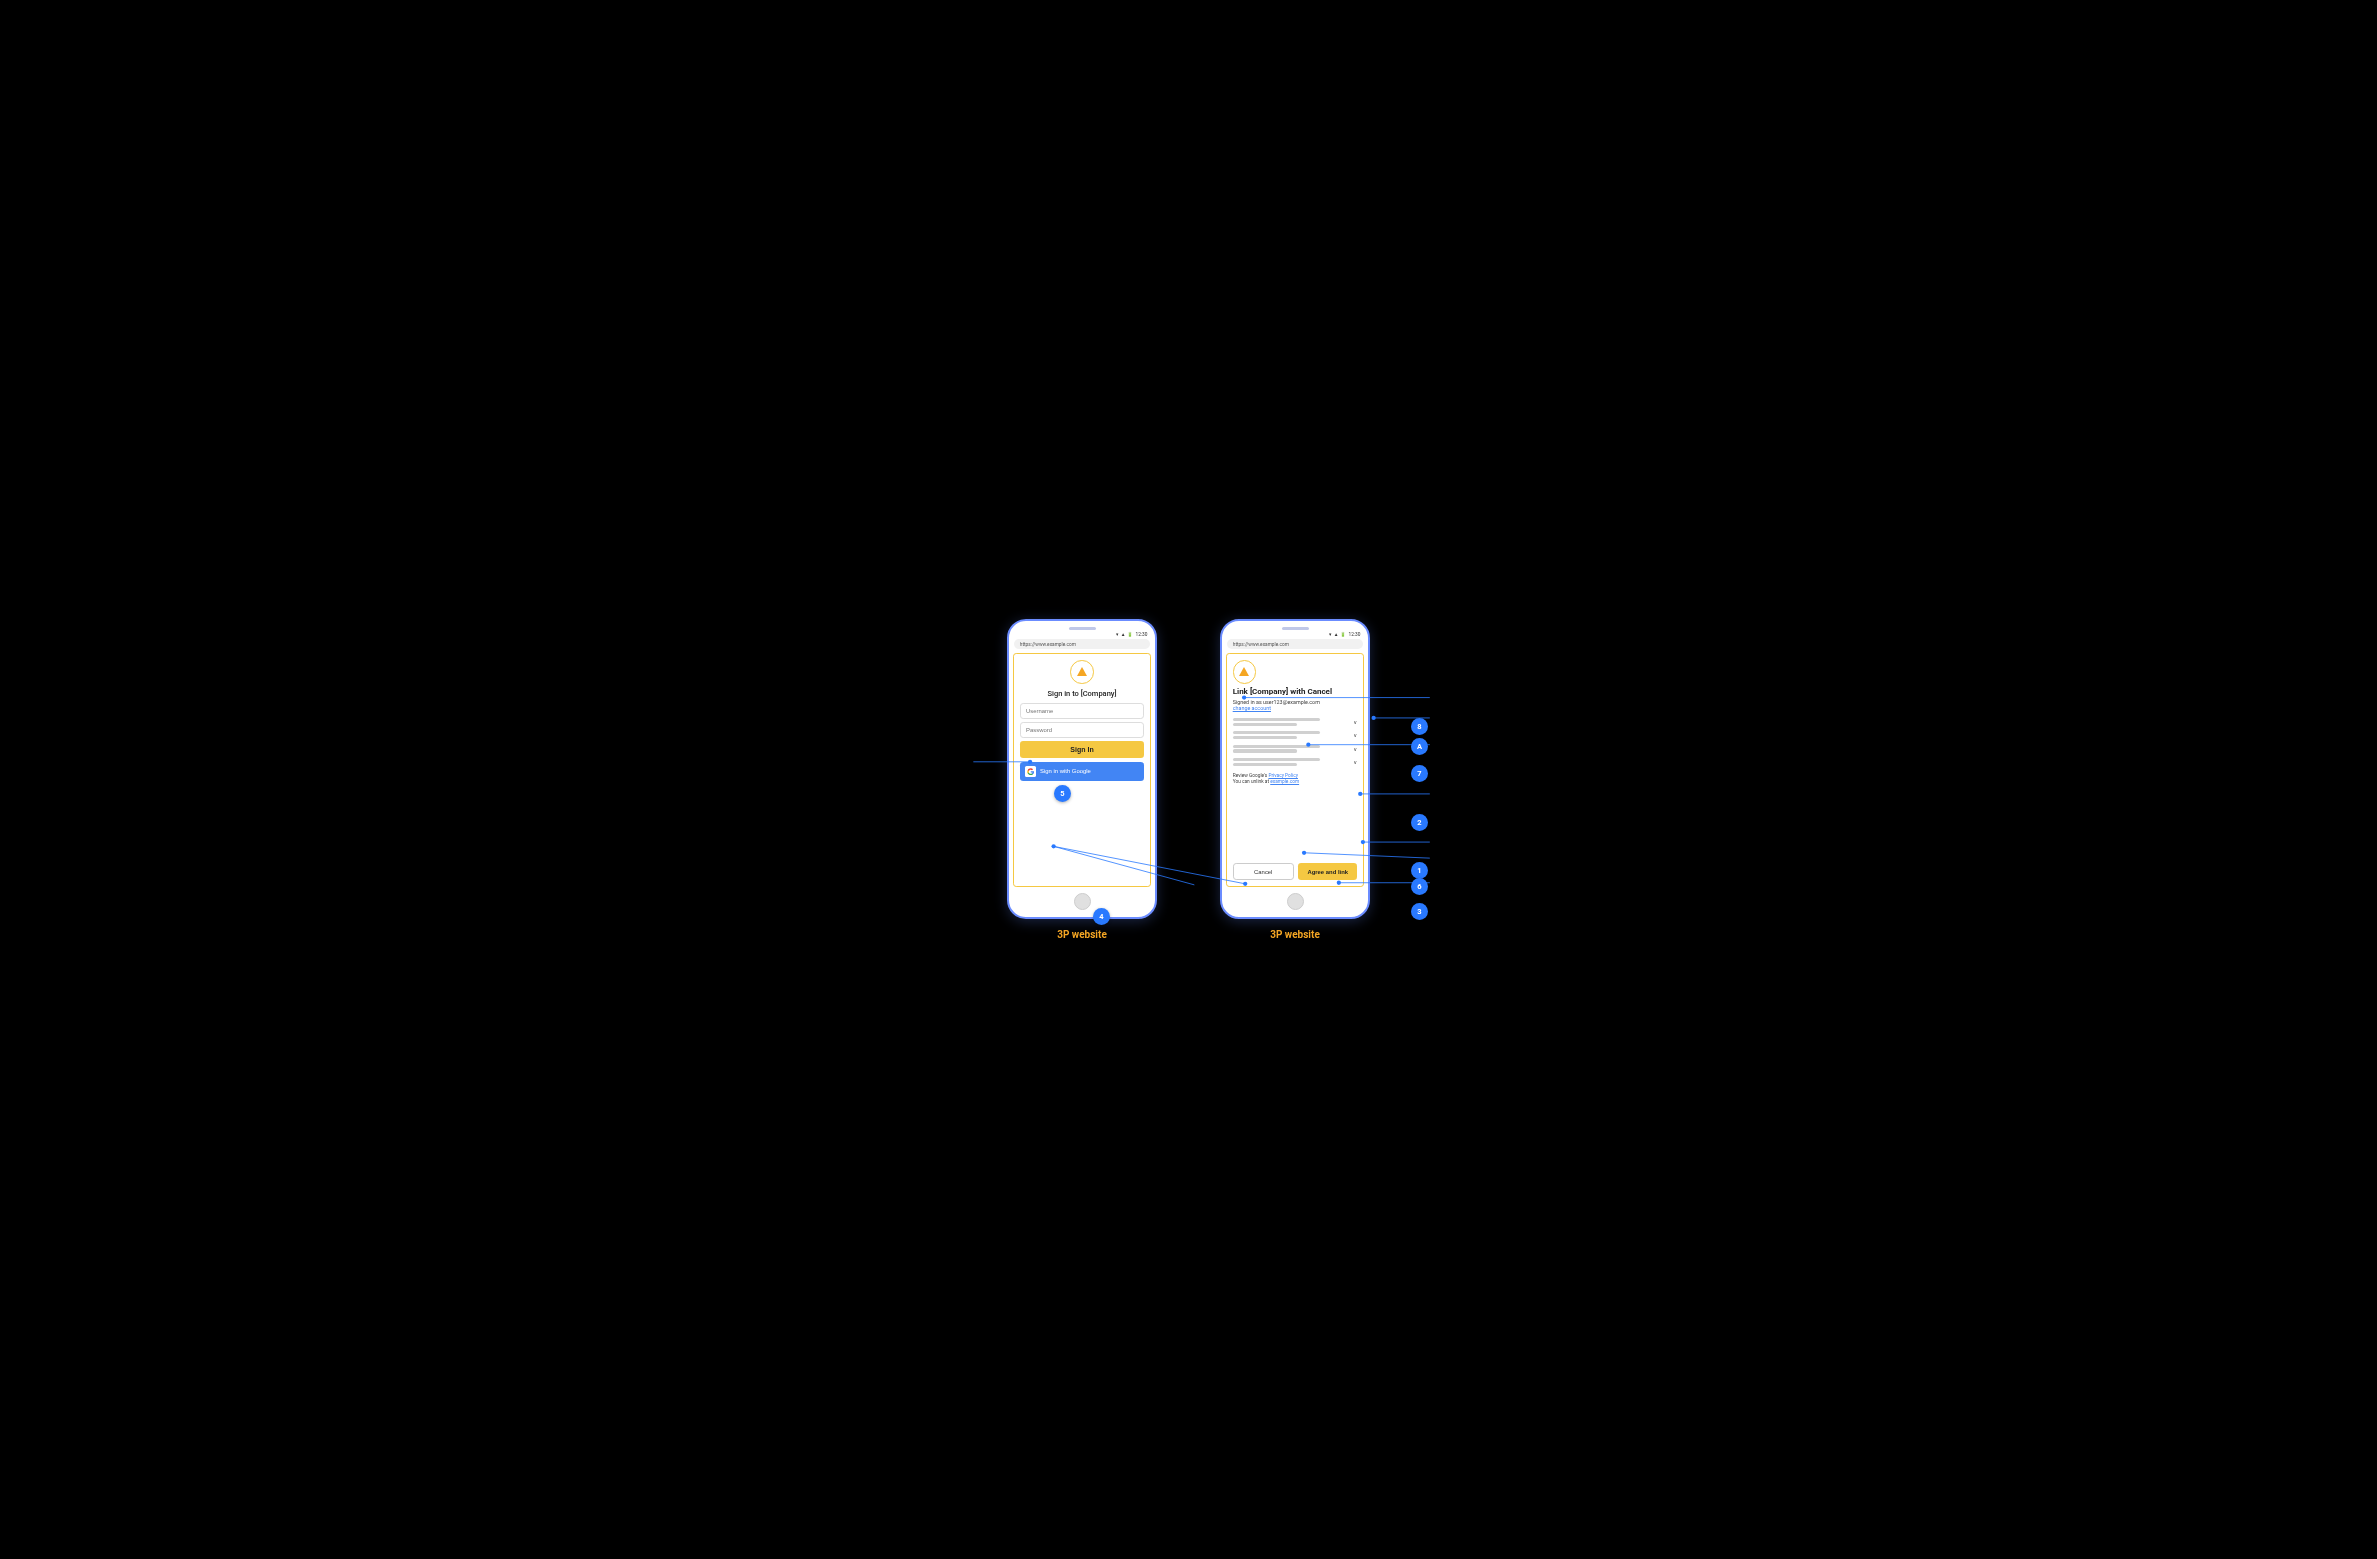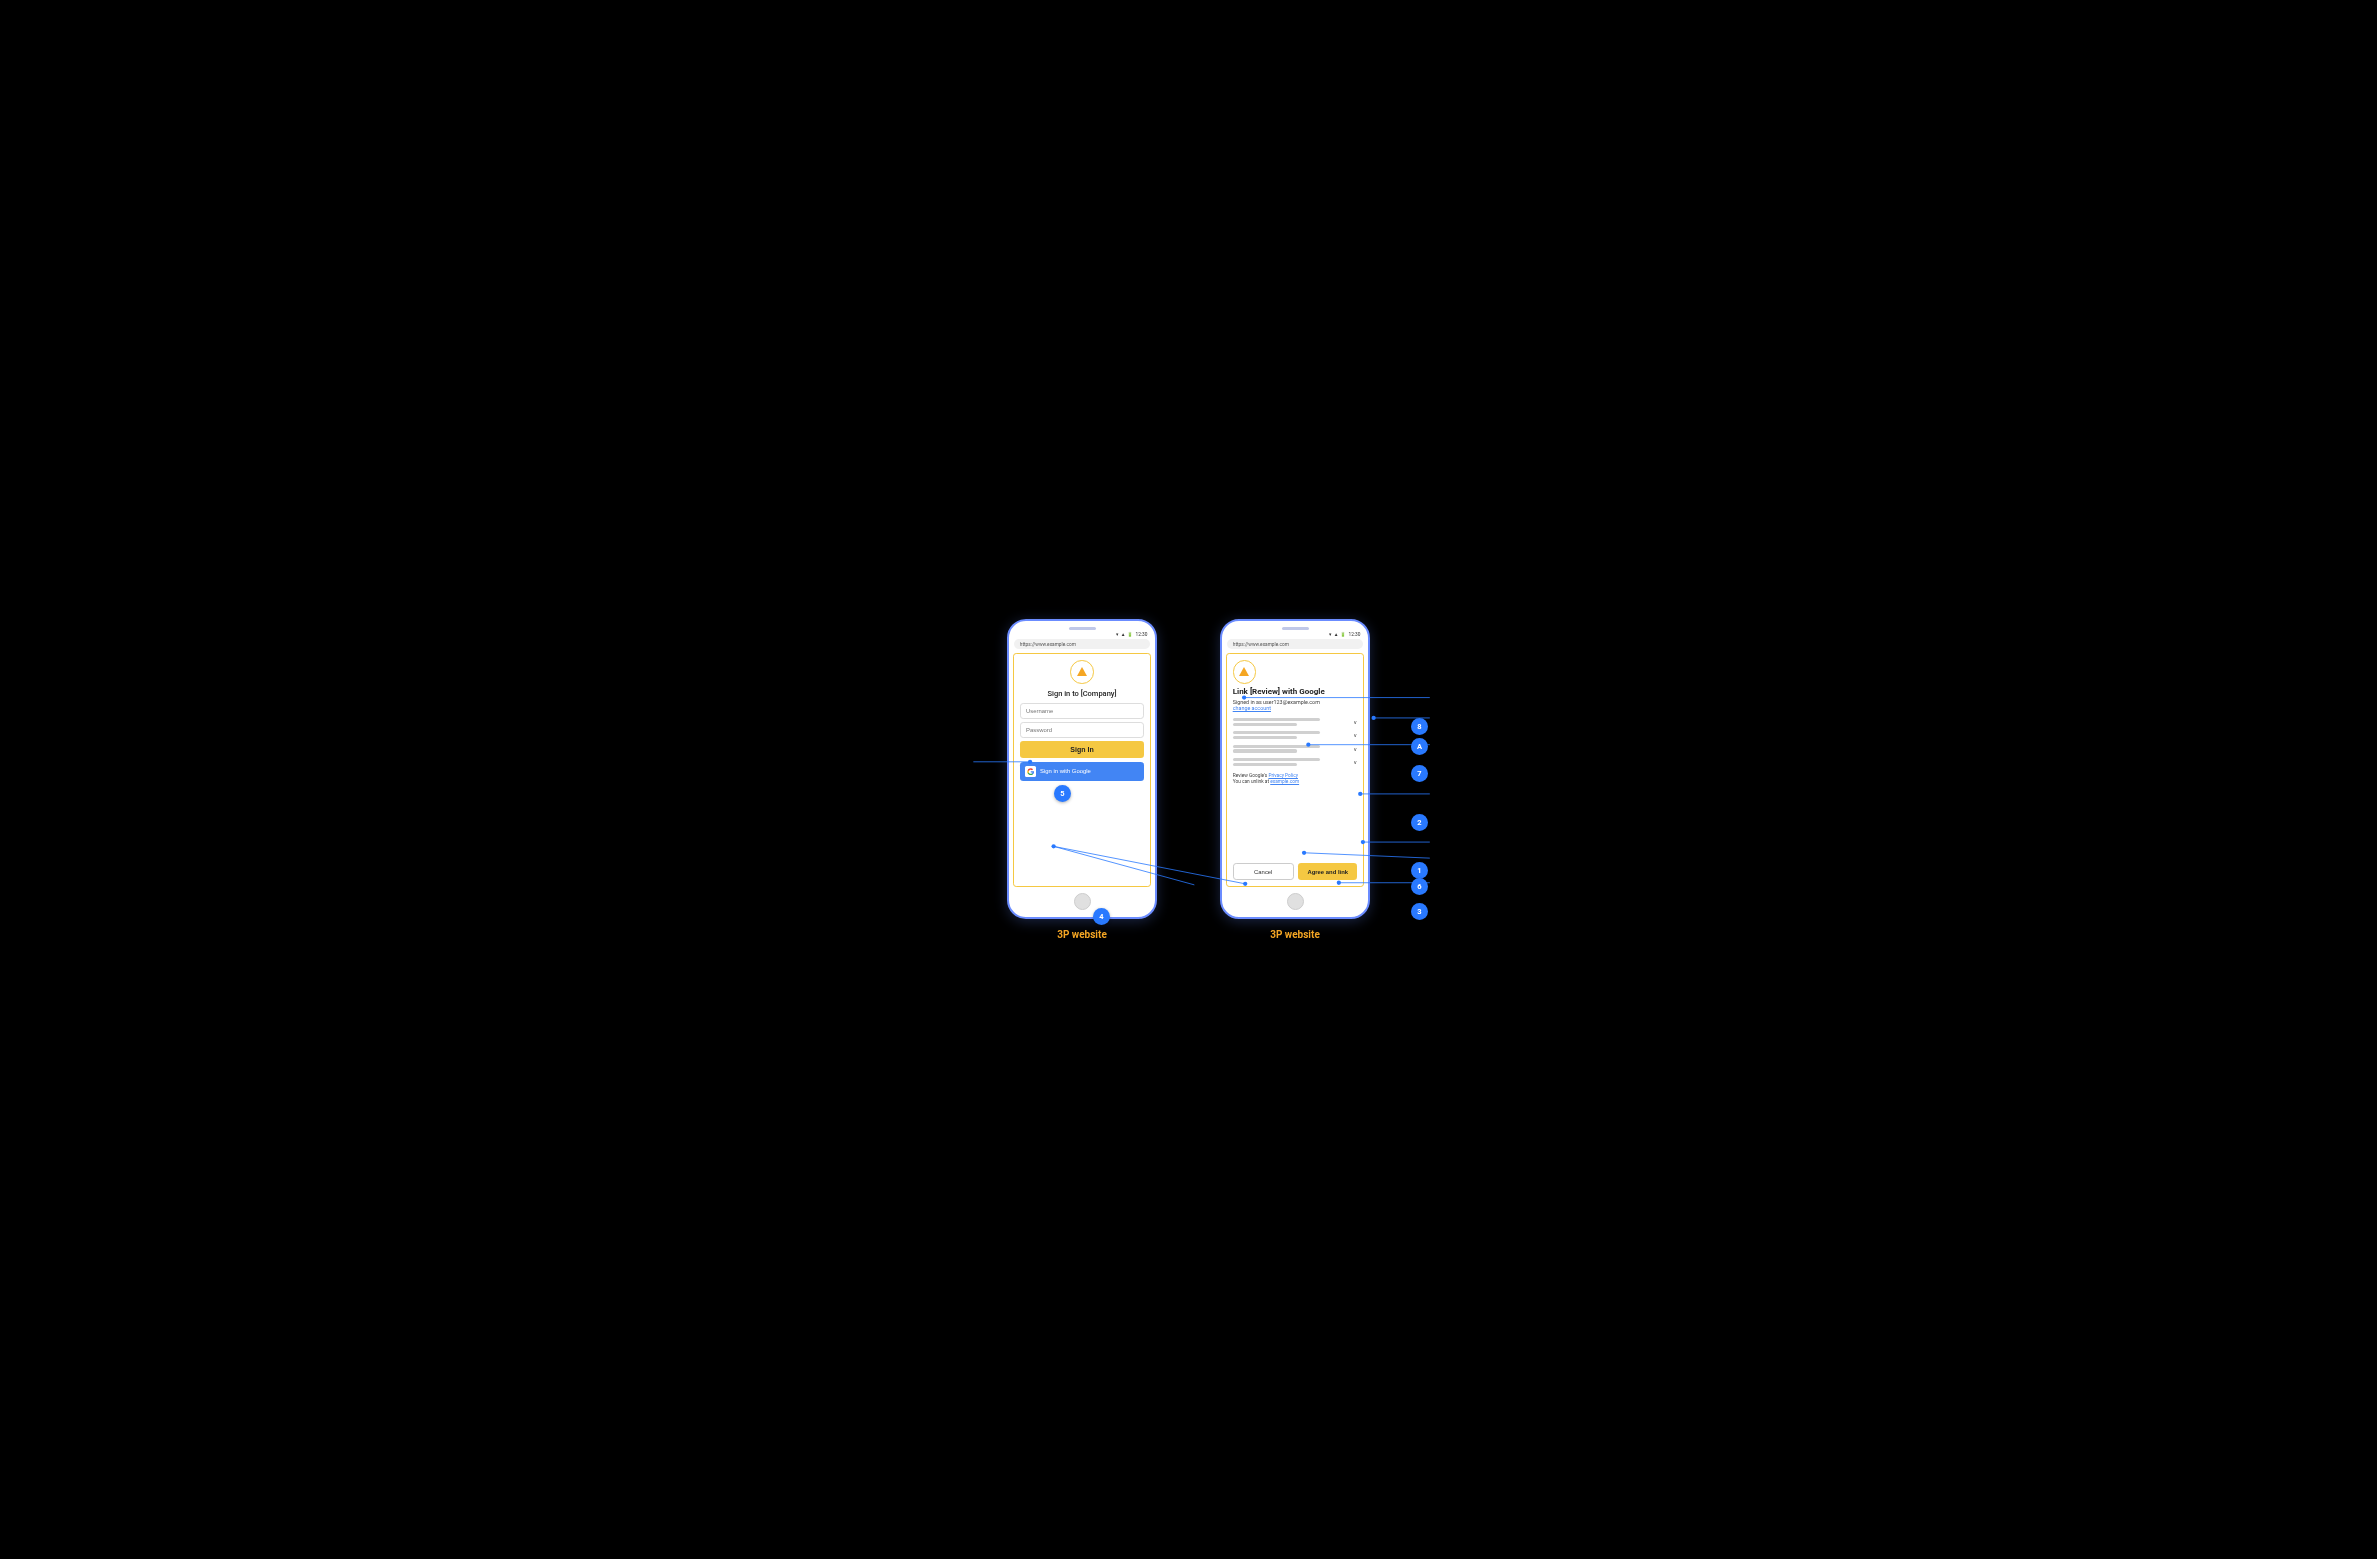--- a/index.html
+++ b/index.html
@@ -405,21 +405,21 @@
           <span>🔋</span>
           <span>12:30</span>
         </div>
         <div class="phone-browser-bar">
           <span>https://www.example.com</span>
         </div>
         <div class="phone-content">
           <div class="company-logo" style="align-self:flex-start; margin-bottom:3.2px;">
             <div class="triangle-icon"></div>
           </div>
-          <div class="link-title">Link [Review] with Google</div>
+          <div class="link-title">Link [Company] with Cancel</div>
           <div class="signed-in-text">Signed in as user123@example.com</div>
           <a class="change-account-link">change account</a>
 
           <div class="permission-rows">
             <div class="perm-row">
               <div class="perm-lines">
                 <div class="perm-line long"></div>
                 <div class="perm-line short"></div>
               </div>
               <span class="perm-chevron">∨</span>

